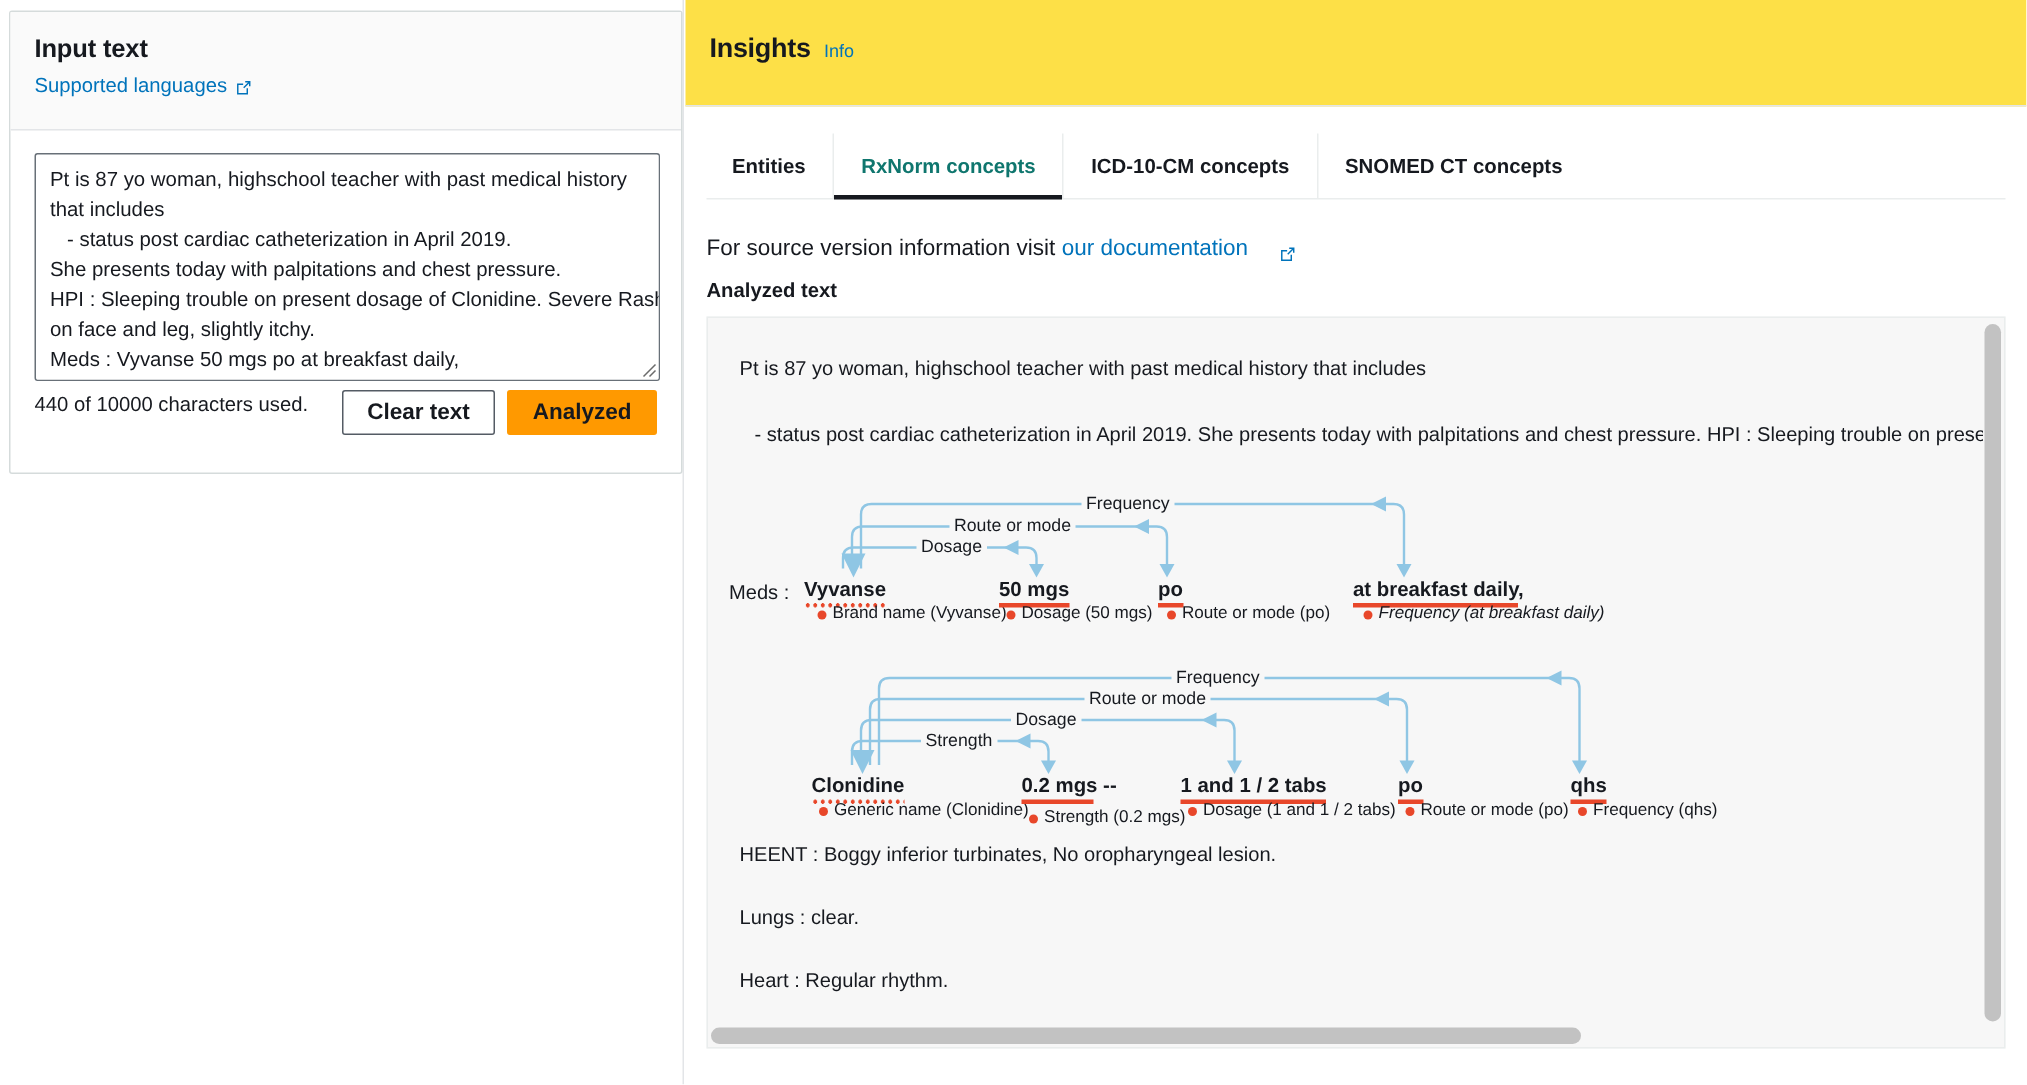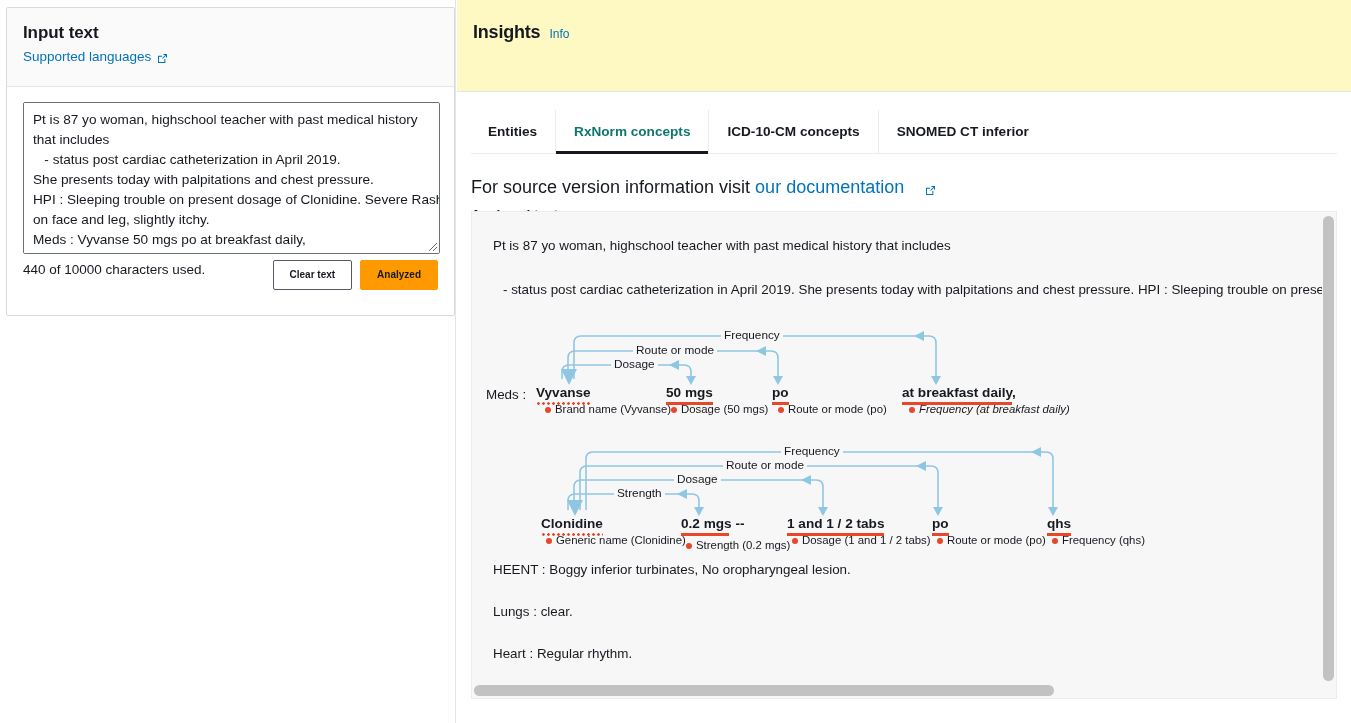--- a/index.html
+++ b/index.html
@@ -68,36 +68,36 @@
   }
   .char-count {
     margin-top: 7px; font-size: 13.5px; color: #16191f; line-height: 18px;
   }
   .btn-row {
     position: absolute; right: 16px; top: 252px;
     display: flex; gap: 8px; align-items: center;
   }
   .btn {
     font-family: "Liberation Sans", sans-serif;
-    font-size: 10px; font-weight: bold;
+    font-size: 15px; font-weight: bold;
     border-radius: 2px; cursor: pointer;
     padding: 0 16px; height: 30px; line-height: 28px;
   }
   .btn-normal { background: #ffffff; border: 1px solid #545b64; color: #16191f; }
   .btn-primary { background: #ff9900; border: 1px solid #ff9900; color: #16191f; }
 
   
   #right-panel {
     position: absolute; left: 457px; top: 0; width: 894px; height: 723px;
     background: #ffffff;
   }
   .ins-header {
-    background: #fef9c3;
+    background: #fde047;
     border-bottom: 1px solid #e3e5e8;
-    height: 92px;
+    height: 71px;
     padding: 22px 0 0 16px;
   }
   .ins-title-row { display: flex; align-items: baseline; gap: 9px; }
   .ins-title { font-size: 18px; font-weight: bold; color: #16191f; letter-spacing: -0.2px; }
   .ins-info { font-size: 12px; color: #0073bb; text-decoration: none; font-weight: normal; }
 
   .tabs-wrap { padding: 0 14px 0 14px; position: relative; }
   .tabs { display: flex; align-items: stretch; position: relative;
           border-bottom: 1px solid #eaeded; margin-top: 18px; }
   .tab {
@@ -108,23 +108,23 @@
     line-height: 18px;
   }
   .tab:first-child { padding-left: 17px; }
   .tab:last-child { border-right: none; }
   .tab.active { color: #0f766e; }
   .tab.active:after {
     content: ""; position: absolute; left: 0; right: 0; bottom: -1px;
     height: 3px; background: #16191f;
   }
 
-  .src-line { margin: 24px 0 0 14px; font-size: 18px; color: #16191f; line-height: 18px; }
+  .src-line { margin: 24px 0 0 14px; font-size: 15px; color: #16191f; line-height: 18px; }
   .src-line a { color: #0073bb; text-decoration: none; }
-  .doc-link { display: inline-flex; align-items: center; gap: 20px; }
+  .doc-link { display: inline-flex; align-items: flex-end; gap: 20px; }
   .analyzed-label { margin: 11px 0 5px 14px; font-size: 13.5px; font-weight: bold; color: #16191f; }
 
   
   .analyzed-box {
     position: absolute; left: 14px; top: 211px;
     width: 866px; height: 488px;
     background: #f7f7f7;
     border: 1px solid #eaeded;
     overflow: hidden;
   }
@@ -247,21 +247,21 @@
         <span class="ins-title">Insights</span>
         <a class="ins-info" href="#">Info</a>
       </div>
     </div>
 
     <div class="tabs-wrap">
       <div class="tabs">
         <div class="tab">Entities</div>
         <div class="tab active">RxNorm concepts</div>
         <div class="tab">ICD-10-CM concepts</div>
-        <div class="tab">SNOMED CT inferior</div>
+        <div class="tab">SNOMED CT concepts</div>
       </div>
     </div>
 
     <div class="src-line">
       <span>For source version information visit </span><a class="doc-link" href="#">
           <span>our documentation</span>
           <span class="ext-icon"><svg width="13" height="13" viewBox="0 0 16 16">
               <path d="M2.5 4.5h5v1.2h-3.8v6.6h6.6V8.5h1.2v5H2.5z" fill="#0073bb"></path>
               <path d="M9.2 2.5h4.3v4.3h-1.2V4.55L8.4 8.45l-.85-.85 3.9-3.9H9.2z" fill="#0073bb"></path>
             </svg></span>

